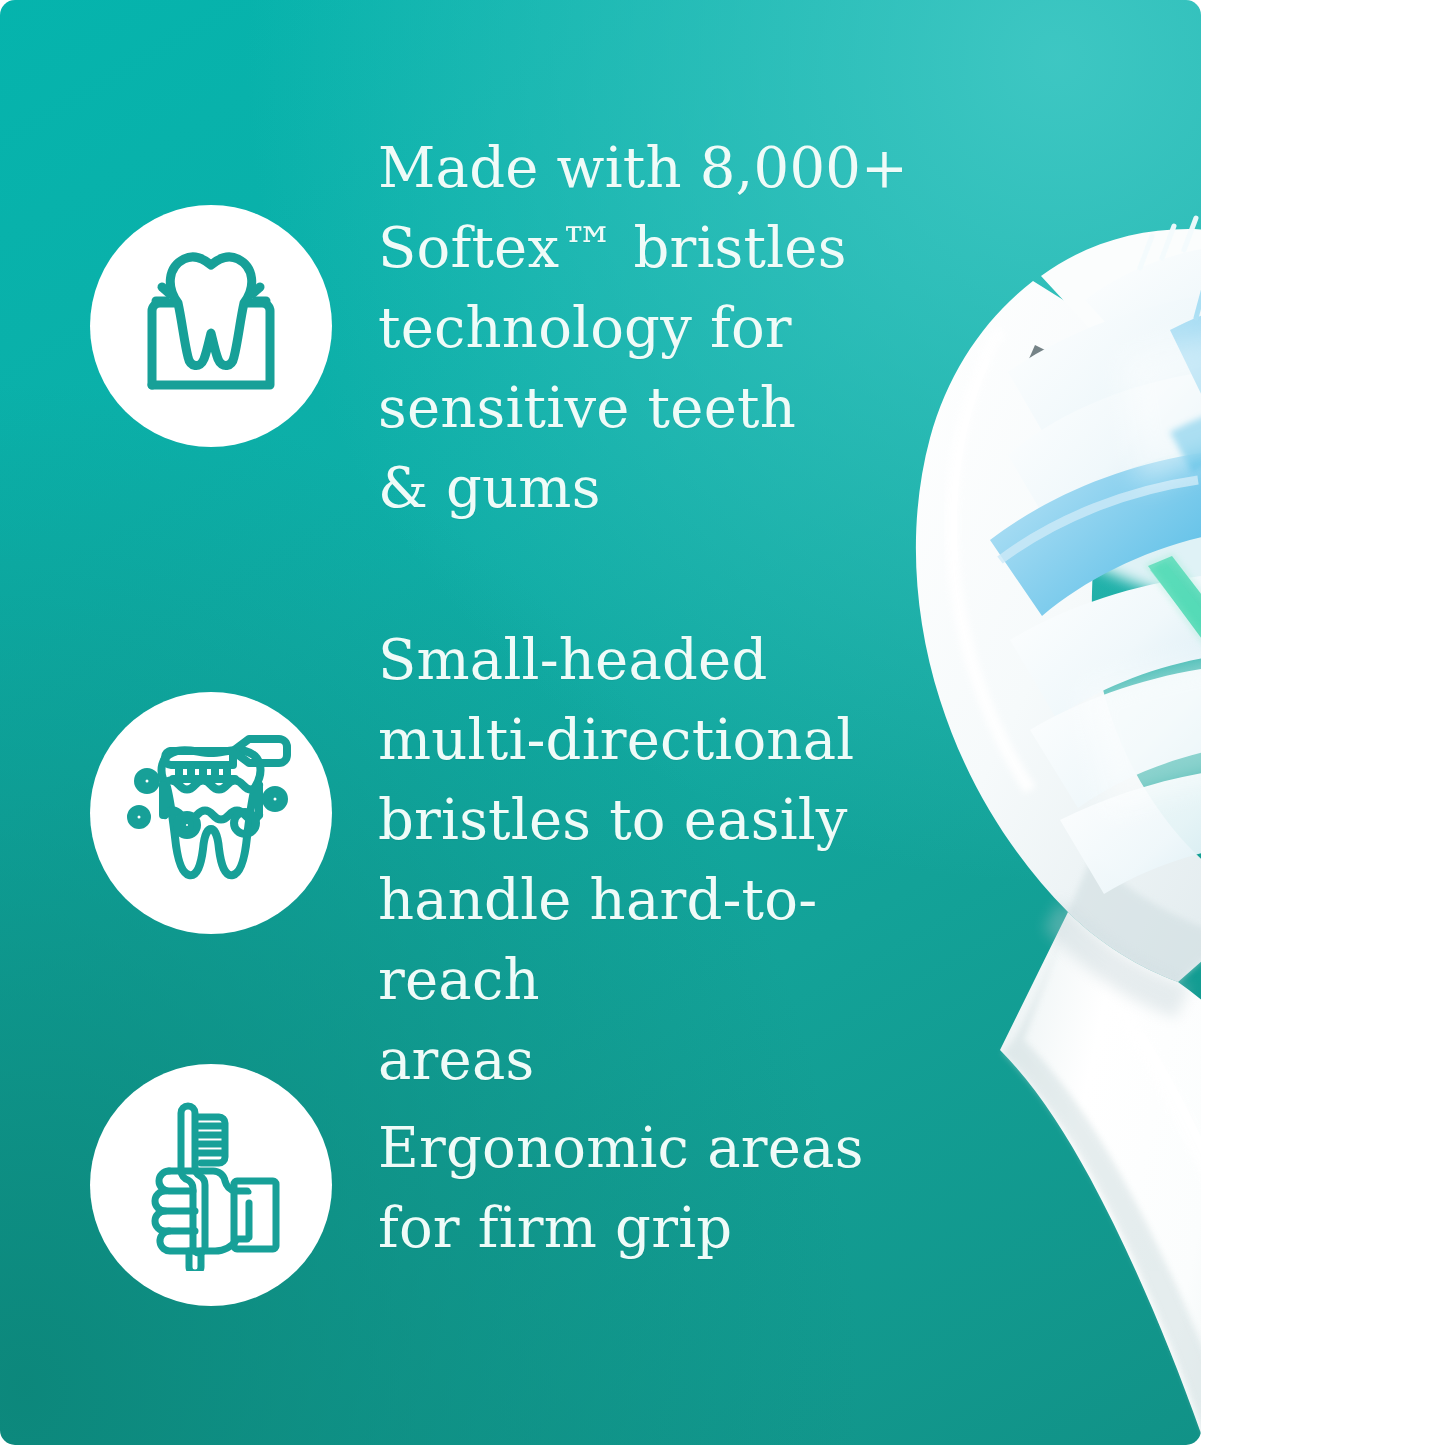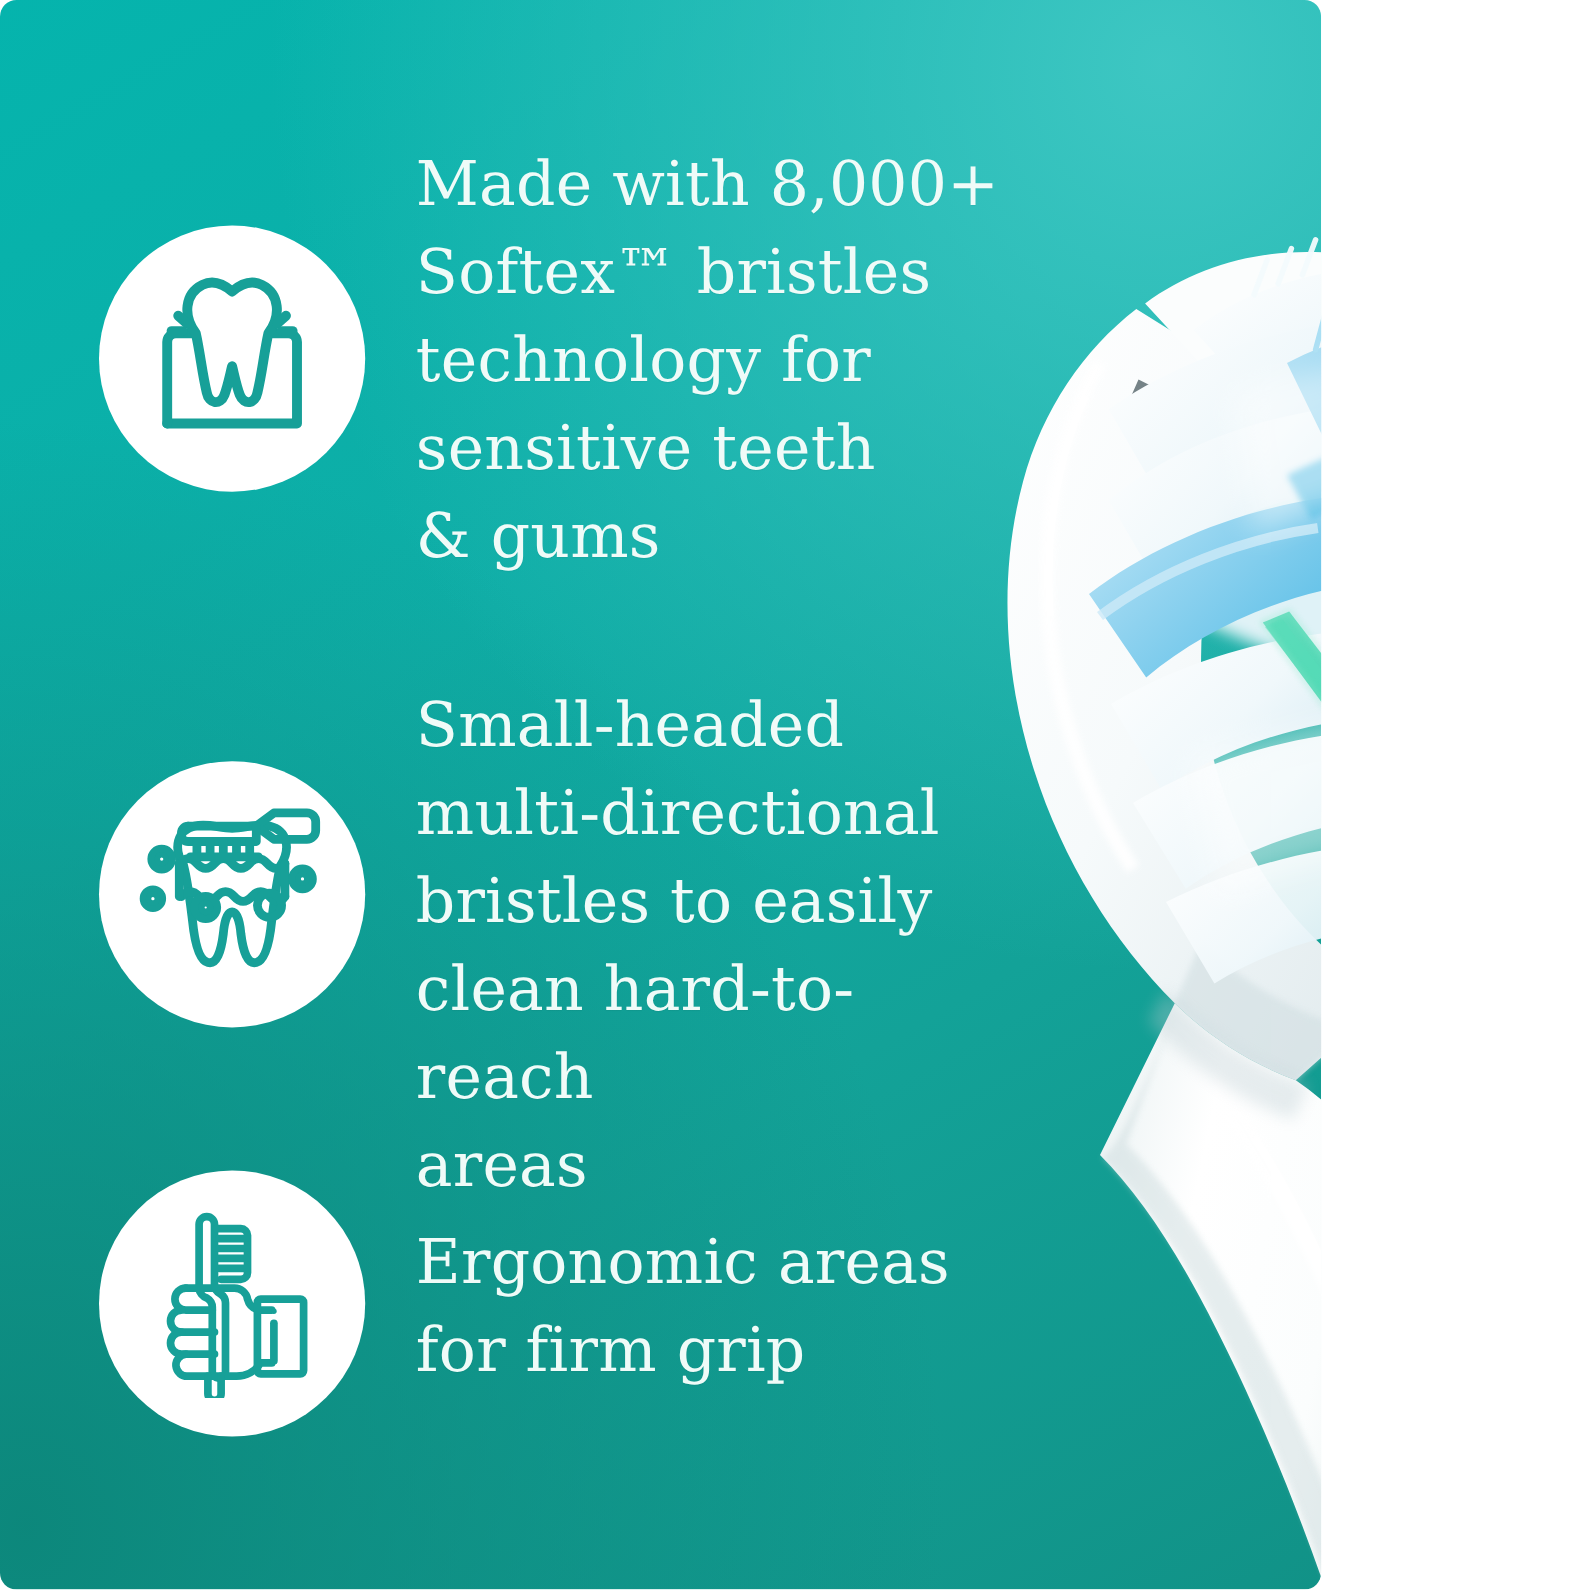--- a/index.html
+++ b/index.html
@@ -279,21 +279,21 @@
         <circle cx="152" cy="74" r="9"></circle>
         <circle cx="152" cy="74" r="2.5"></circle>
         <circle cx="64" cy="100" r="10"></circle>
         <circle cx="64" cy="100" r="3"></circle>
         <circle cx="122" cy="98" r="11"></circle>
       </svg>
     </div>
     <div class="ftext">Small-headed
 multi-directional
 bristles to easily
-clean hard-to-reach
+handle hard-to-reach
 areas</div>
   </div>
 
   <div class="feature" id="feat-3">
     <div class="badge">
       <svg width="172" height="172" viewBox="0 0 172 172" xmlns="http://www.w3.org/2000/svg" fill="none" stroke="#17a098" stroke-width="7" stroke-linecap="round" stroke-linejoin="round">
 
         <path d="M56 14 a7 7 0 0 1 14 0 v54 a10 10 0 0 0 5 9 a10 10 0 0 1 5 9 v62
                  a6 6 0 0 1 -12 0 v-58 a10 10 0 0 0 -5 -9 a10 10 0 0 1 -7 -9 Z"></path>
 

